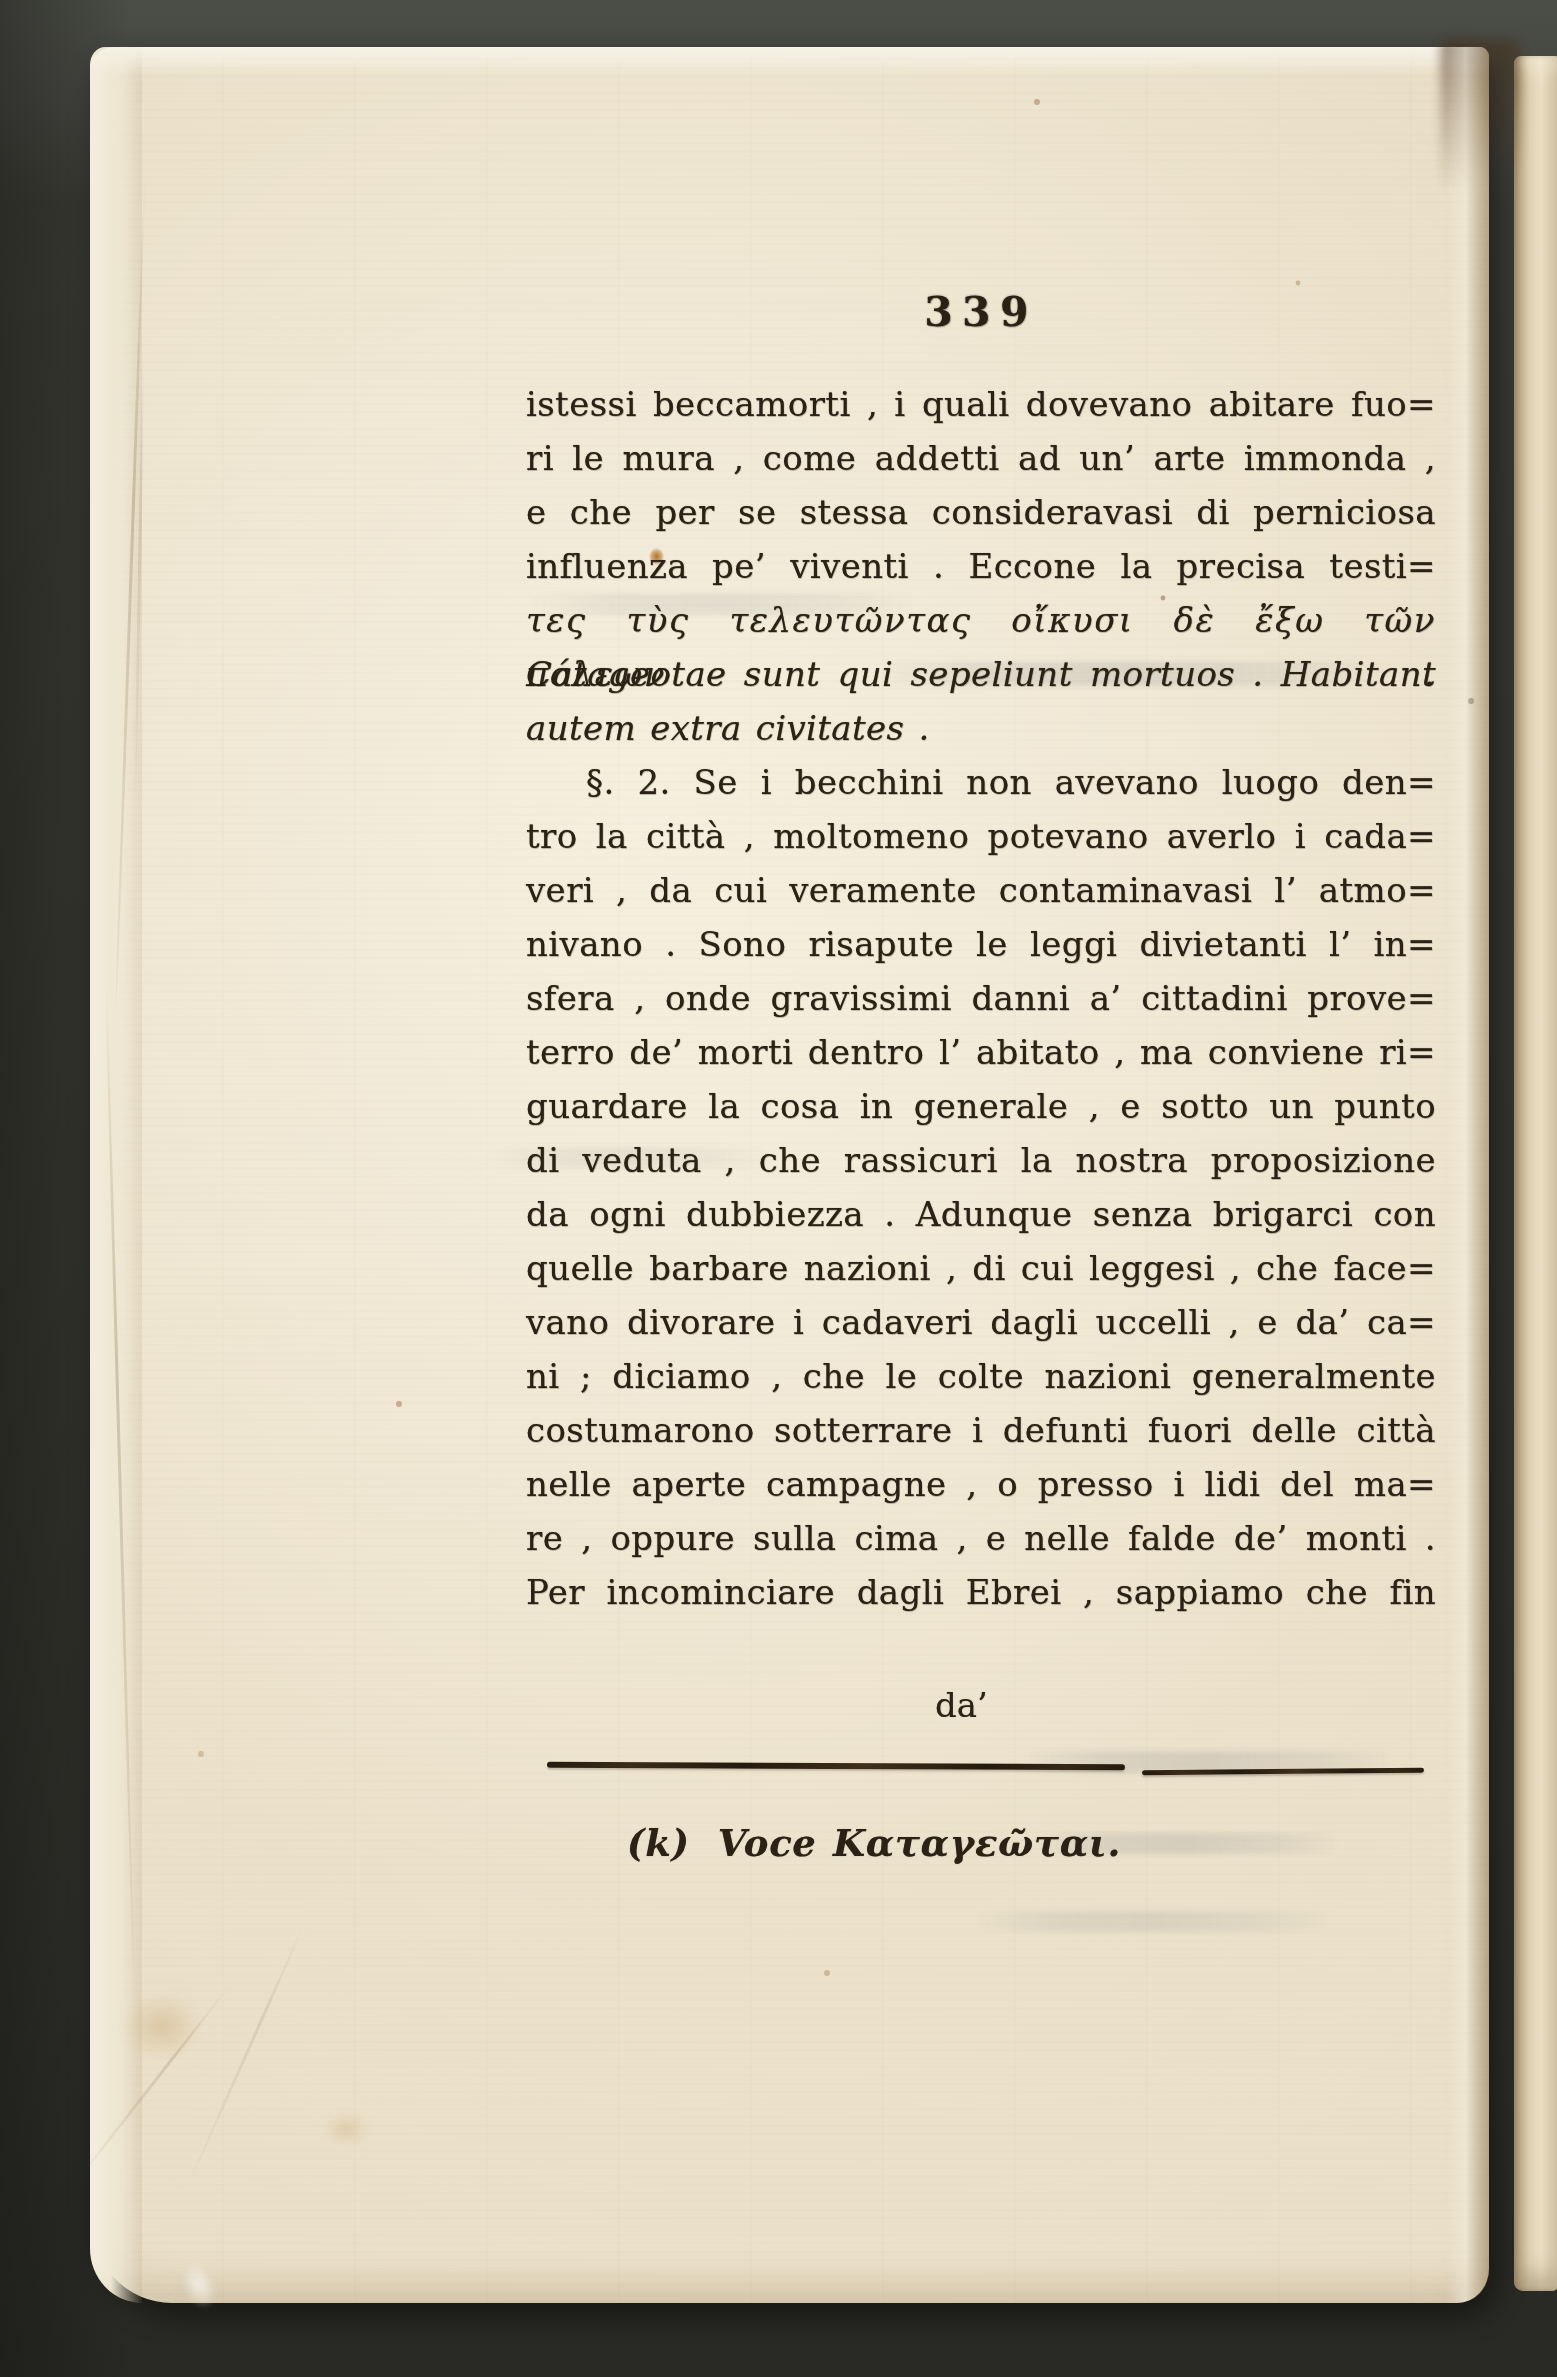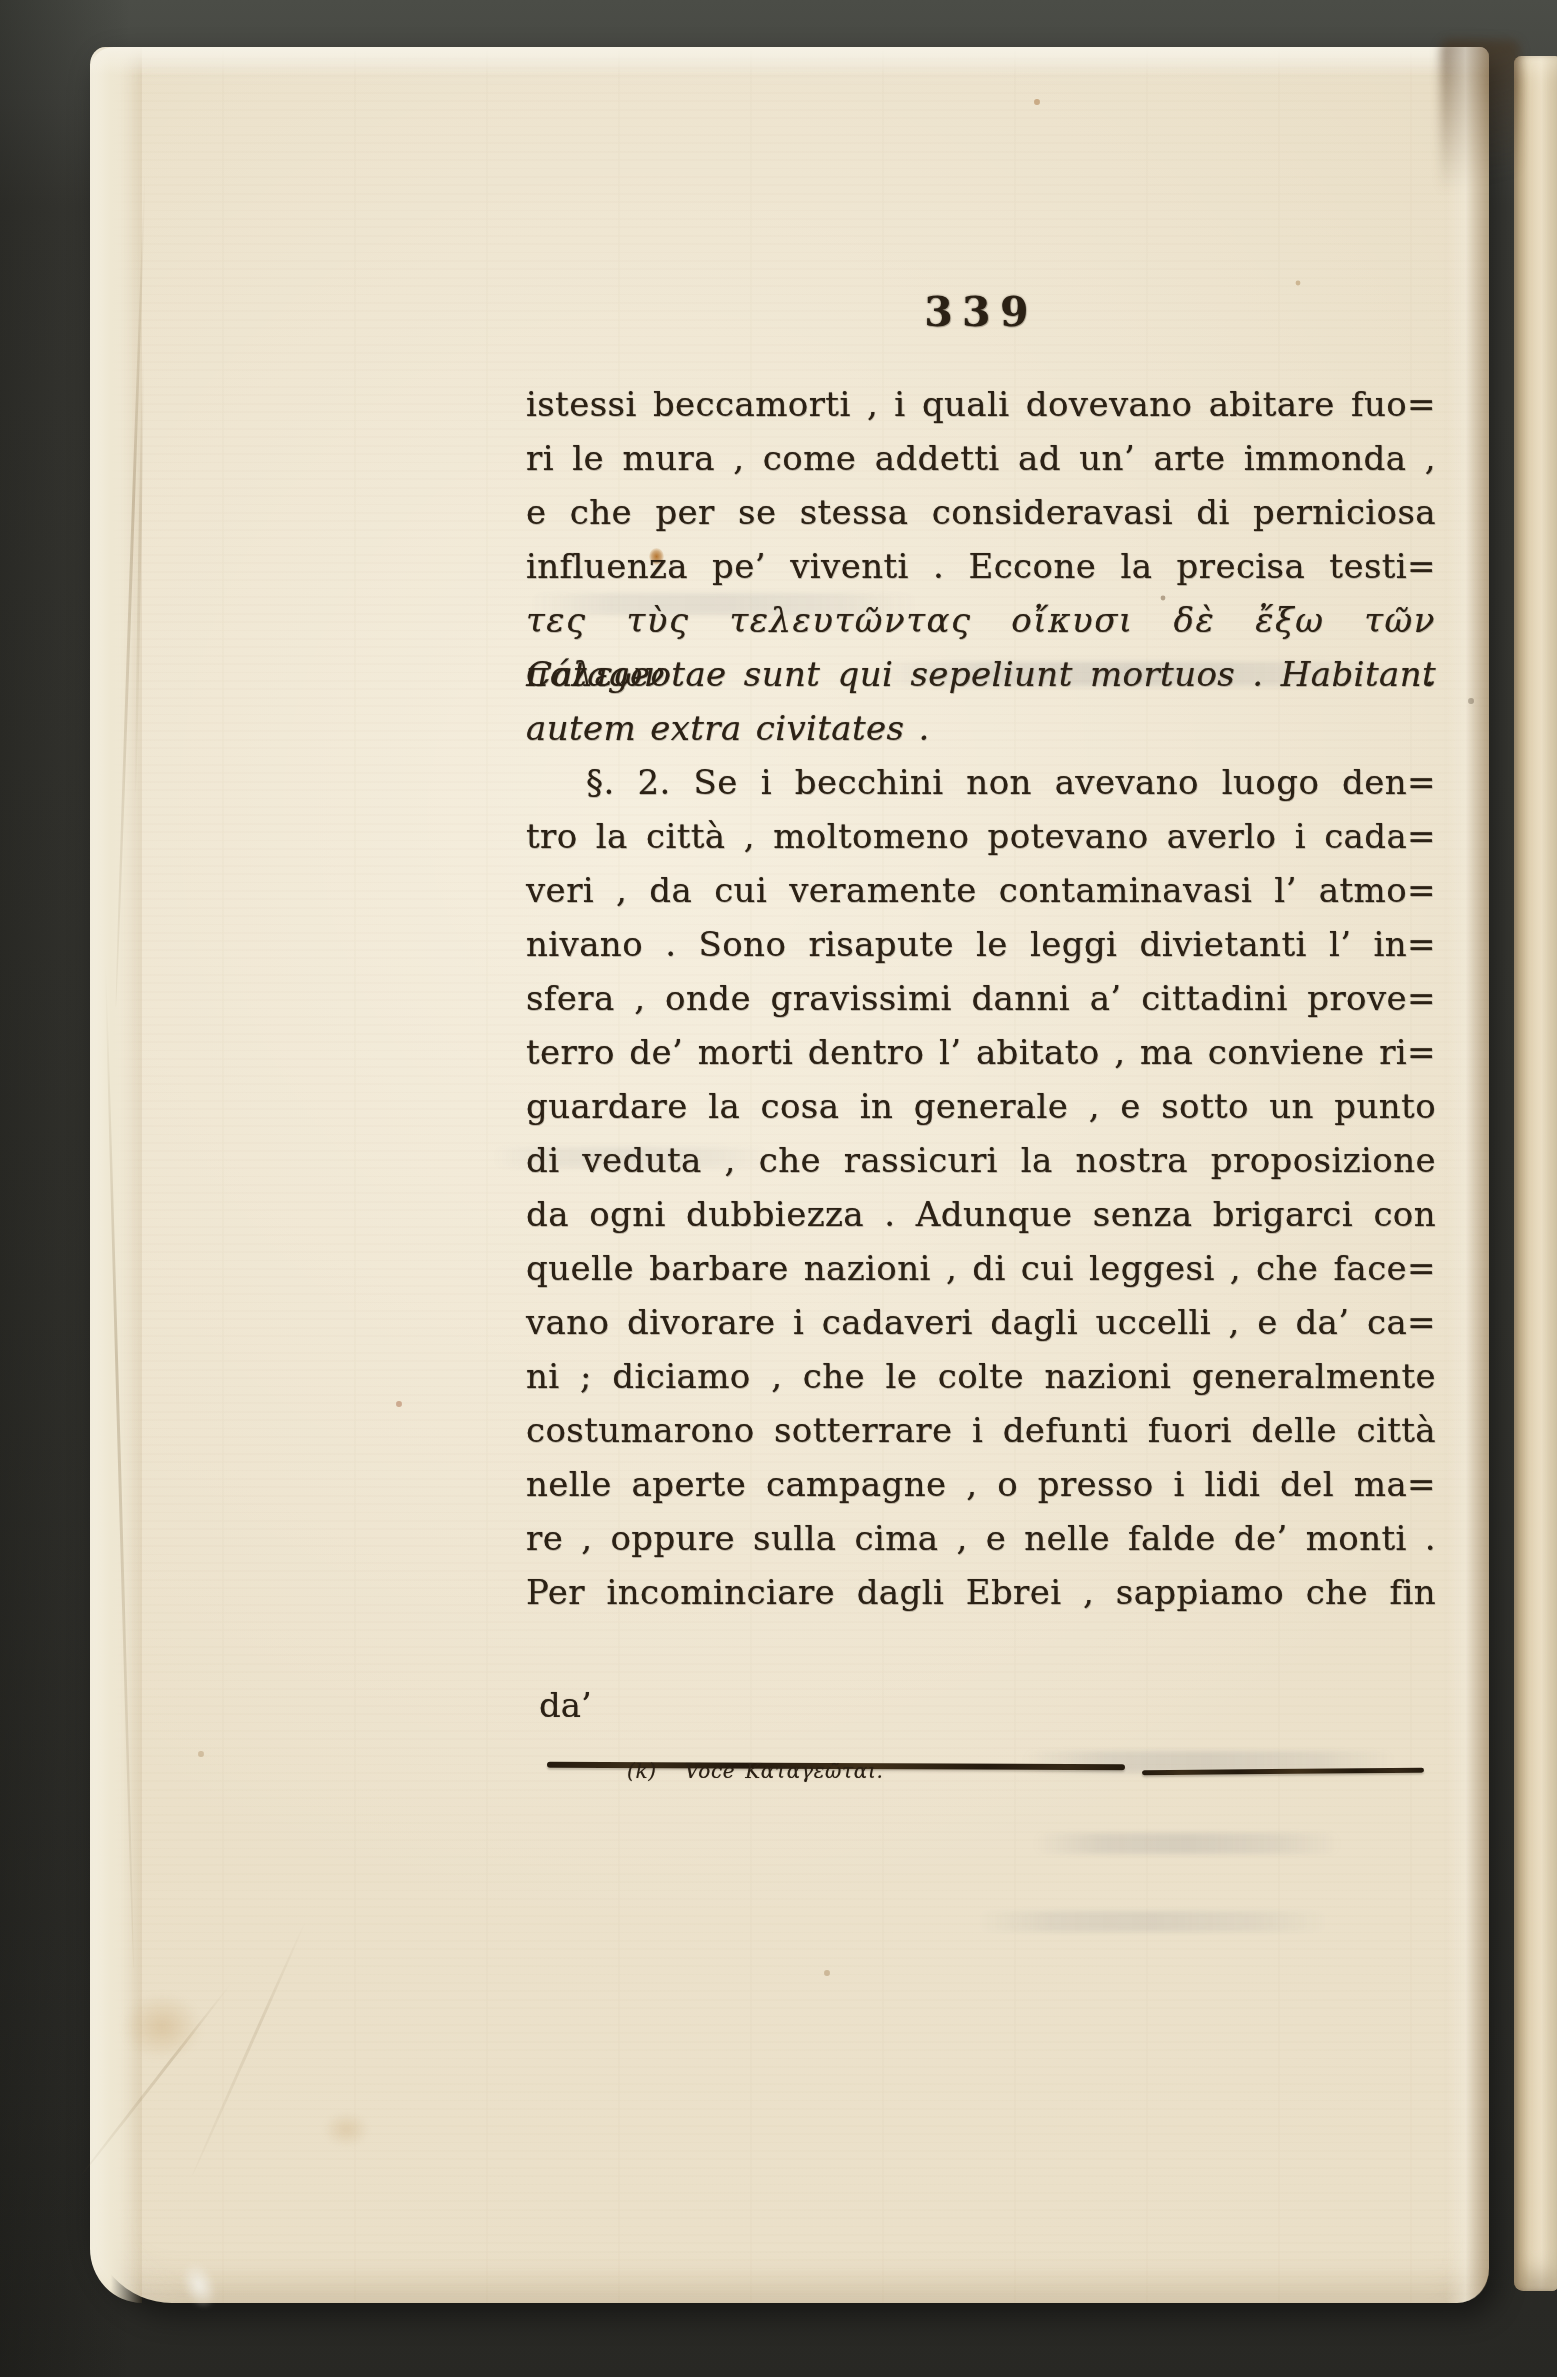--- a/index.html
+++ b/index.html
@@ -116,33 +116,34 @@
     font-size:34px;line-height:54px;color:var(--ink);
     word-spacing:2.8px;letter-spacing:0.4px;
     text-shadow:0 0 0.9px rgba(43,33,21,.55),0.6px 0.7px 0 rgba(43,33,21,.22);
   }
   .line{height:54px;text-align:justify;text-align-last:justify;}
   .line.flush{text-align-last:left;}
   .line.indent{text-indent:60px;}
   .latin{font-style:italic;}
   .greek{font-style:italic;letter-spacing:1.5px;}
   .catchword{
-    position:absolute;top:1638px;left:449px;width:887px;padding-right:17px;
-    text-align:left;font-size:34px;color:var(--ink);
+    position:absolute;top:1638px;left:428px;width:887px;padding-right:17px;
+    text-align:center;font-size:34px;color:var(--ink);
     text-shadow:0 0 0.9px rgba(43,33,21,.55);
   }
   .rule{position:absolute;border-radius:3.7px;
     background:linear-gradient(90deg,#241a0e 0%,#3a2c18 14%,#241a0e 34%,#40301a 55%,#241a0e 76%,#352817 90%,#241a0e 100%);
     box-shadow:0 1.9px 1.9px rgba(40,30,18,.22);}
   .rule.r1{left:457px;top:1716px;width:578px;height:5.6px;transform:rotate(.25deg);}
   .rule.r2{left:1052px;top:1722px;width:282px;height:4.7px;transform:rotate(-.55deg);}
   .footnote{
-    position:absolute;left:537px;top:1712px;font-size:20px;font-style:italic;
+    position:absolute;left:537px;top:1774px;font-size:37px;font-style:italic;
     color:var(--ink);letter-spacing:0.7px;word-spacing:2.8px;
     text-shadow:0 0 0.9px rgba(43,33,21,.5);
+    font-weight:bold;
   }
   .footnote .marker{margin-right:28px;}
 </style>
 </head>
 <body>
 
 <div class="scene">
 
   <div class="underpage"></div>
 

